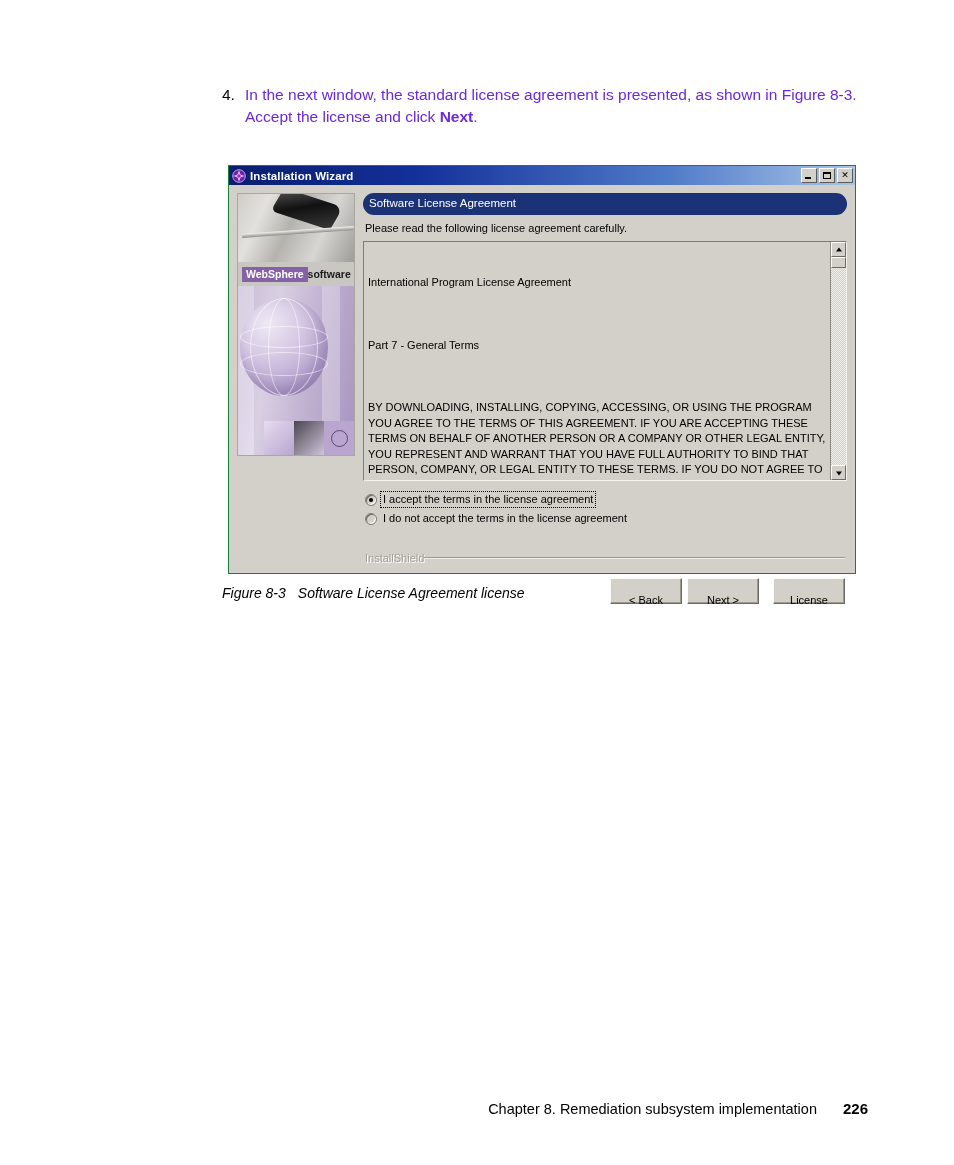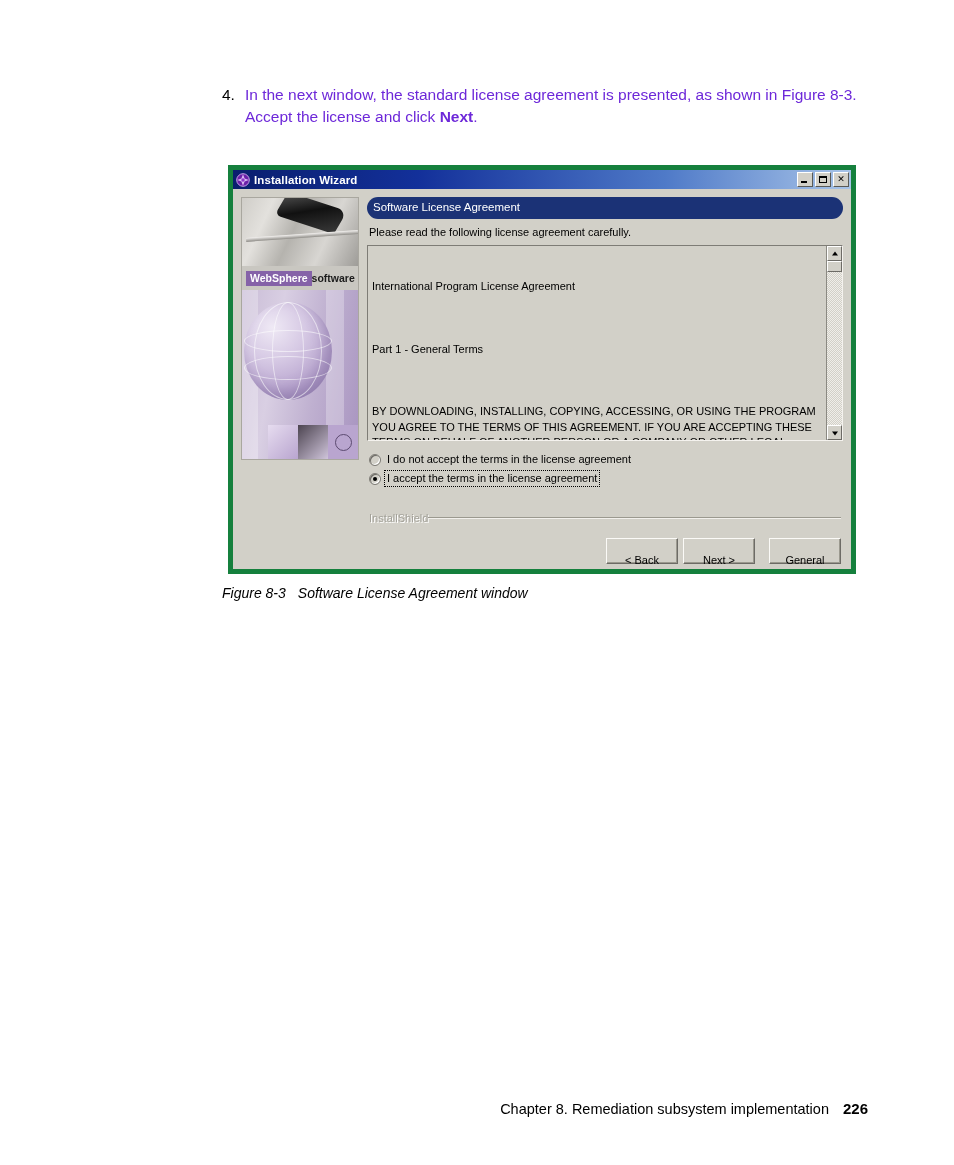--- a/index.html
+++ b/index.html
@@ -38,21 +38,21 @@
   .step-text b { font-weight: bold; }
 
   
   .dialog {
     position: absolute;
     left: 228px;
     top: 165px;
     width: 628px;
     height: 409px;
     background: #d2d0c8;
-    border: 5px solid #15803d;
+    border: 1px solid #15803d;
     box-sizing: border-box;
     font-size: 11px;
   }
 
   .titlebar {
     height: 19px;
     background: linear-gradient(to right, #0a1e6e 0%, #13309a 30%, #4f7ac8 70%, #a8c4e8 100%);
     display: flex;
     align-items: center;
     padding: 0 2px 0 3px;
@@ -234,21 +234,21 @@
   }
   .intro {
     font-size: 11px;
     color: #000;
     padding: 7px 2px 6px 2px;
     line-height: 13px;
   }
 
   .license-box {
     flex: 0 0 auto;
-    height: 196px;
+    height: 240px;
     border-top: 1px solid #7e7c76;
     border-left: 1px solid #7e7c76;
     border-right: 1px solid #f4f2ee;
     border-bottom: 1px solid #f4f2ee;
     background: #d2d0c8;
     display: flex;
     box-sizing: border-box;
     overflow: hidden;
   }
   .license-text {
@@ -416,21 +416,21 @@
     white-space: nowrap;
   }
   .caption .cap-label { margin-right: 12px; }
 
   .page-footer {
     position: absolute;
     right: 86px;
     top: 1100px;
     display: flex;
     align-items: baseline;
-    gap: 14px;
+    gap: 26px;
     font-size: 14.5px;
     color: #000;
   }
   .page-num { font-weight: bold; font-size: 15px; }
 </style>
 </head>
 <body>
 
 <div class="step-block">
   <div class="step-num">4.</div>
@@ -483,59 +483,59 @@
 
     <div class="content">
 
       <div class="banner">Software License Agreement</div>
 
       <div class="intro">Please read the following license agreement carefully.</div>
 
       <div class="license-box">
         <div class="license-text">
           <p>International Program License Agreement</p>
-          <p>Part 1 - General Terms</p>
+          <p>Part 7 - General Terms</p>
           <p>BY DOWNLOADING, INSTALLING, COPYING, ACCESSING, OR USING THE PROGRAM YOU AGREE TO THE TERMS OF THIS AGREEMENT. IF YOU ARE ACCEPTING THESE TERMS ON BEHALF OF ANOTHER PERSON OR A COMPANY OR OTHER LEGAL ENTITY, YOU REPRESENT AND WARRANT THAT YOU HAVE FULL AUTHORITY TO BIND THAT PERSON, COMPANY, OR LEGAL ENTITY TO THESE TERMS. IF YOU DO NOT AGREE TO THESE TERMS,</p>
           
           
         </div>
         <div class="vscroll">
           <div class="sb-btn up"></div>
           <div class="sb-thumb"></div>
           <div class="sb-track"></div>
           <div class="sb-btn down"></div>
         </div>
       </div>
 
       <div class="radios">
         <div class="radio-row">
+          <span class="radio checked"></span>
+          <span class="radio-label focused">I accept the terms in the license agreement</span>
+        </div>
+        <div class="radio-row">
           <span class="radio"></span>
           <span class="radio-label">I do not accept the terms in the license agreement</span>
-        </div>
-        <div class="radio-row">
-          <span class="radio checked"></span>
-          <span class="radio-label focused">I accept the terms in the license agreement</span>
         </div>
       </div>
 
       <div class="is-footer">
         <span class="is-text">InstallShield</span>
         <span class="is-rule"></span>
       </div>
 
       <div class="btn-row">
         <button class="btn">&lt; Back</button>
         <button class="btn">Next &gt;</button>
-        <button class="btn sep">General</button>
+        <button class="btn sep">License</button>
       </div>
 
     </div>
   </div>
 </div>
 
 <div class="caption">
-  <span class="cap-label">Figure 8-3</span><span>Software License Agreement window</span>
+  <span class="cap-label">Figure 8-3</span><span>Software License Agreement license</span>
 </div>
 
 <div class="page-footer">
   <span>Chapter 8. Remediation subsystem implementation</span>
   <span class="page-num">226</span>
 </div>
 
 </body></html>

